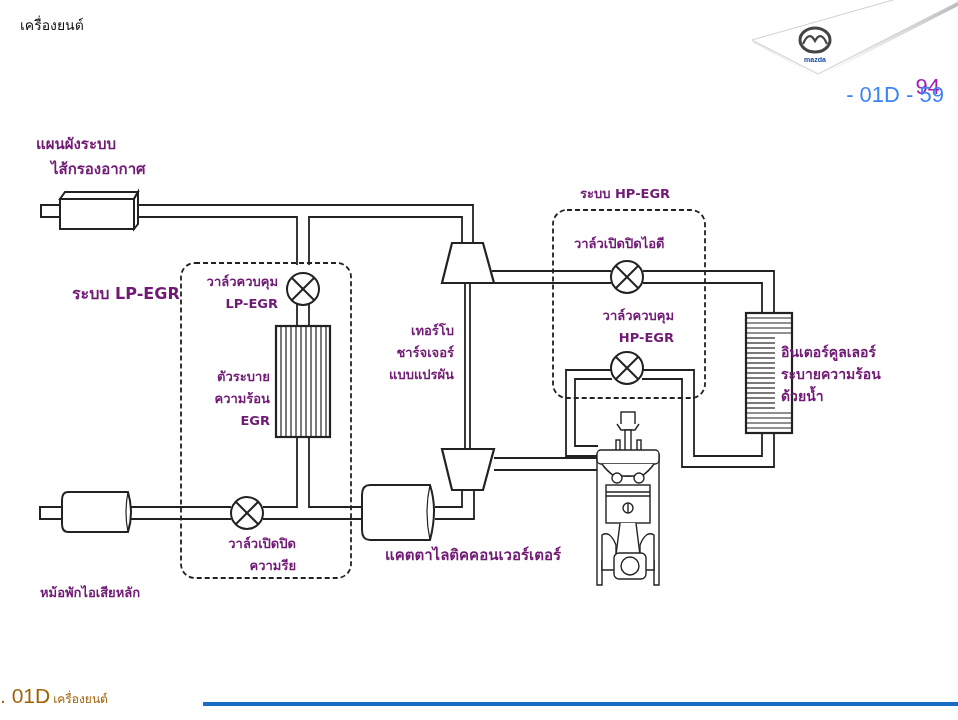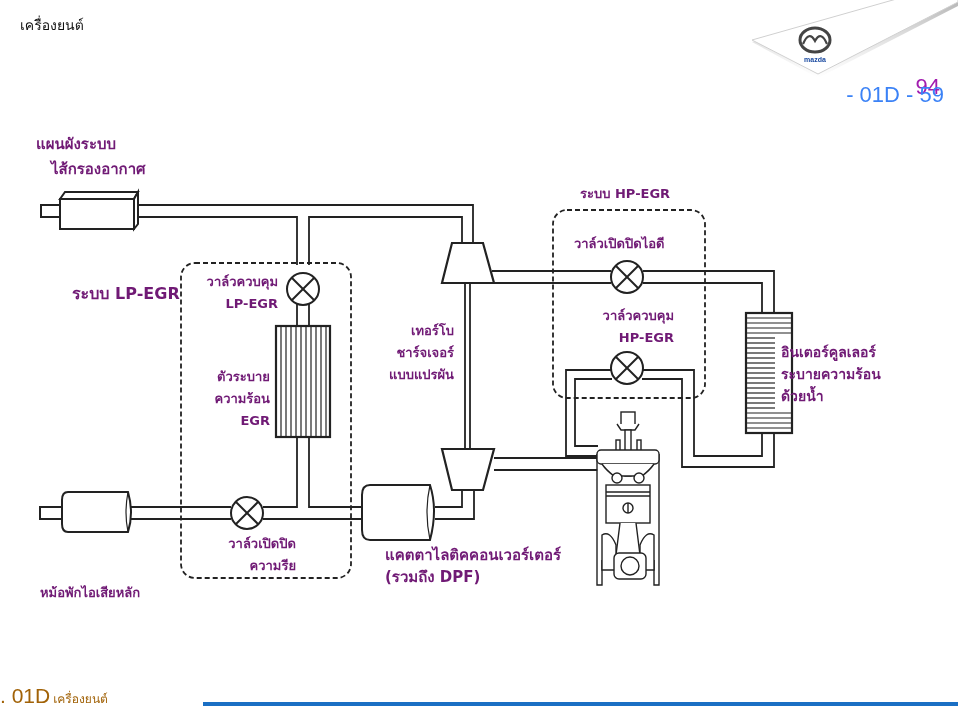--- a/index.html
+++ b/index.html
@@ -237,19 +237,18 @@
   <div>ระบายความร้อน</div>
   <div>ด้วยน้ำ</div>
 </div>
 <div class="lbl" style="left:40px; top:538px; font-size:13px;margin-top:44px;">หม้อพักไอเสียหลัก</div>
 <div class="lbl c" style="left:196px; top:533px; width:100px; font-size:13px;">
   <div>วาล์วเปิดปิด</div>
   <div>ความรีย</div>
 </div>
 <div class="lbl" style="left:362px; top:544px; font-size:15px;margin-left:23px;">
   <div>แคตตาไลติคคอนเวอร์เตอร์</div>
-  <div>(รวมถึง DPF)</div>
 </div>
 
 <div class="footer-label">
   <span class="code">. 01D</span><span class="sub">เครื่องยนต์</span>
 </div>
 <div class="footer-line"></div>
 
 </body></html>

